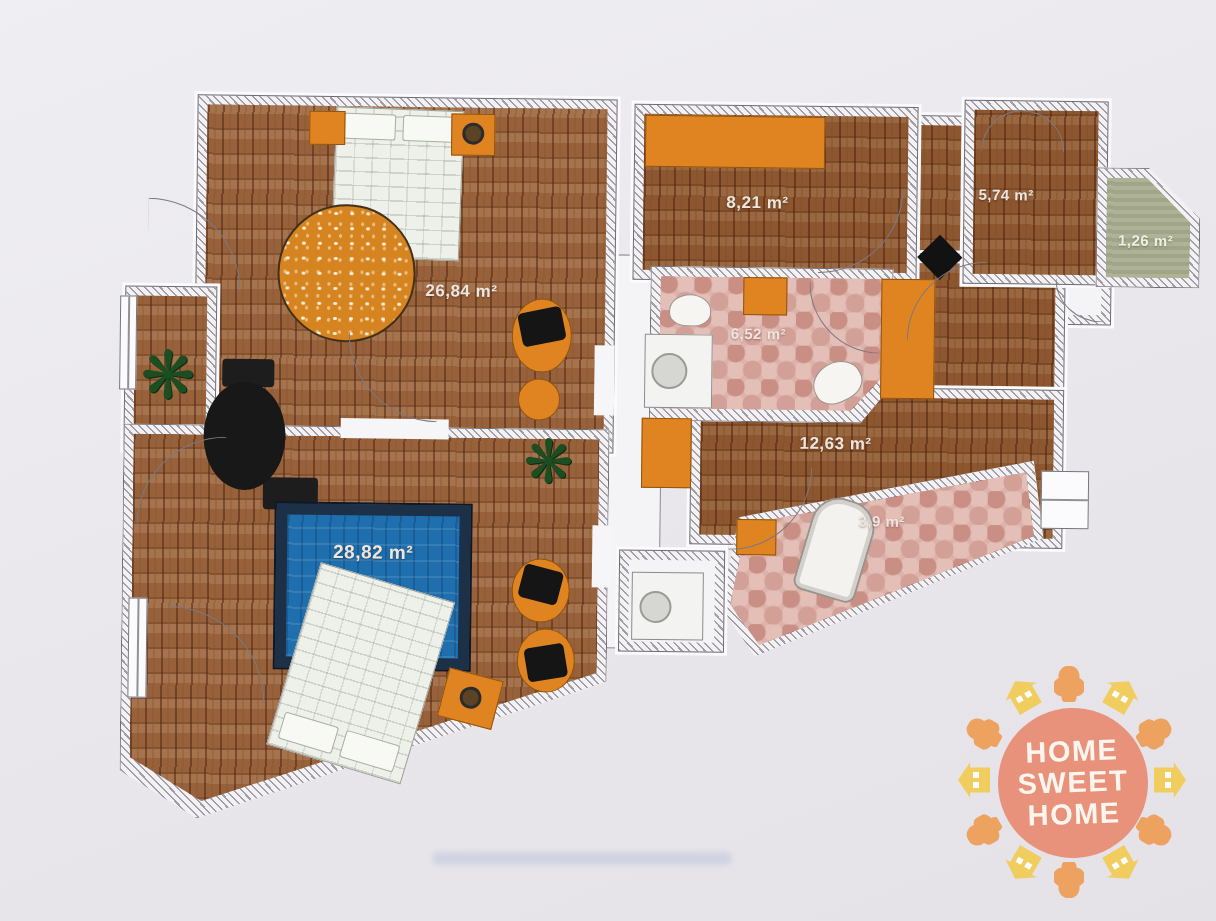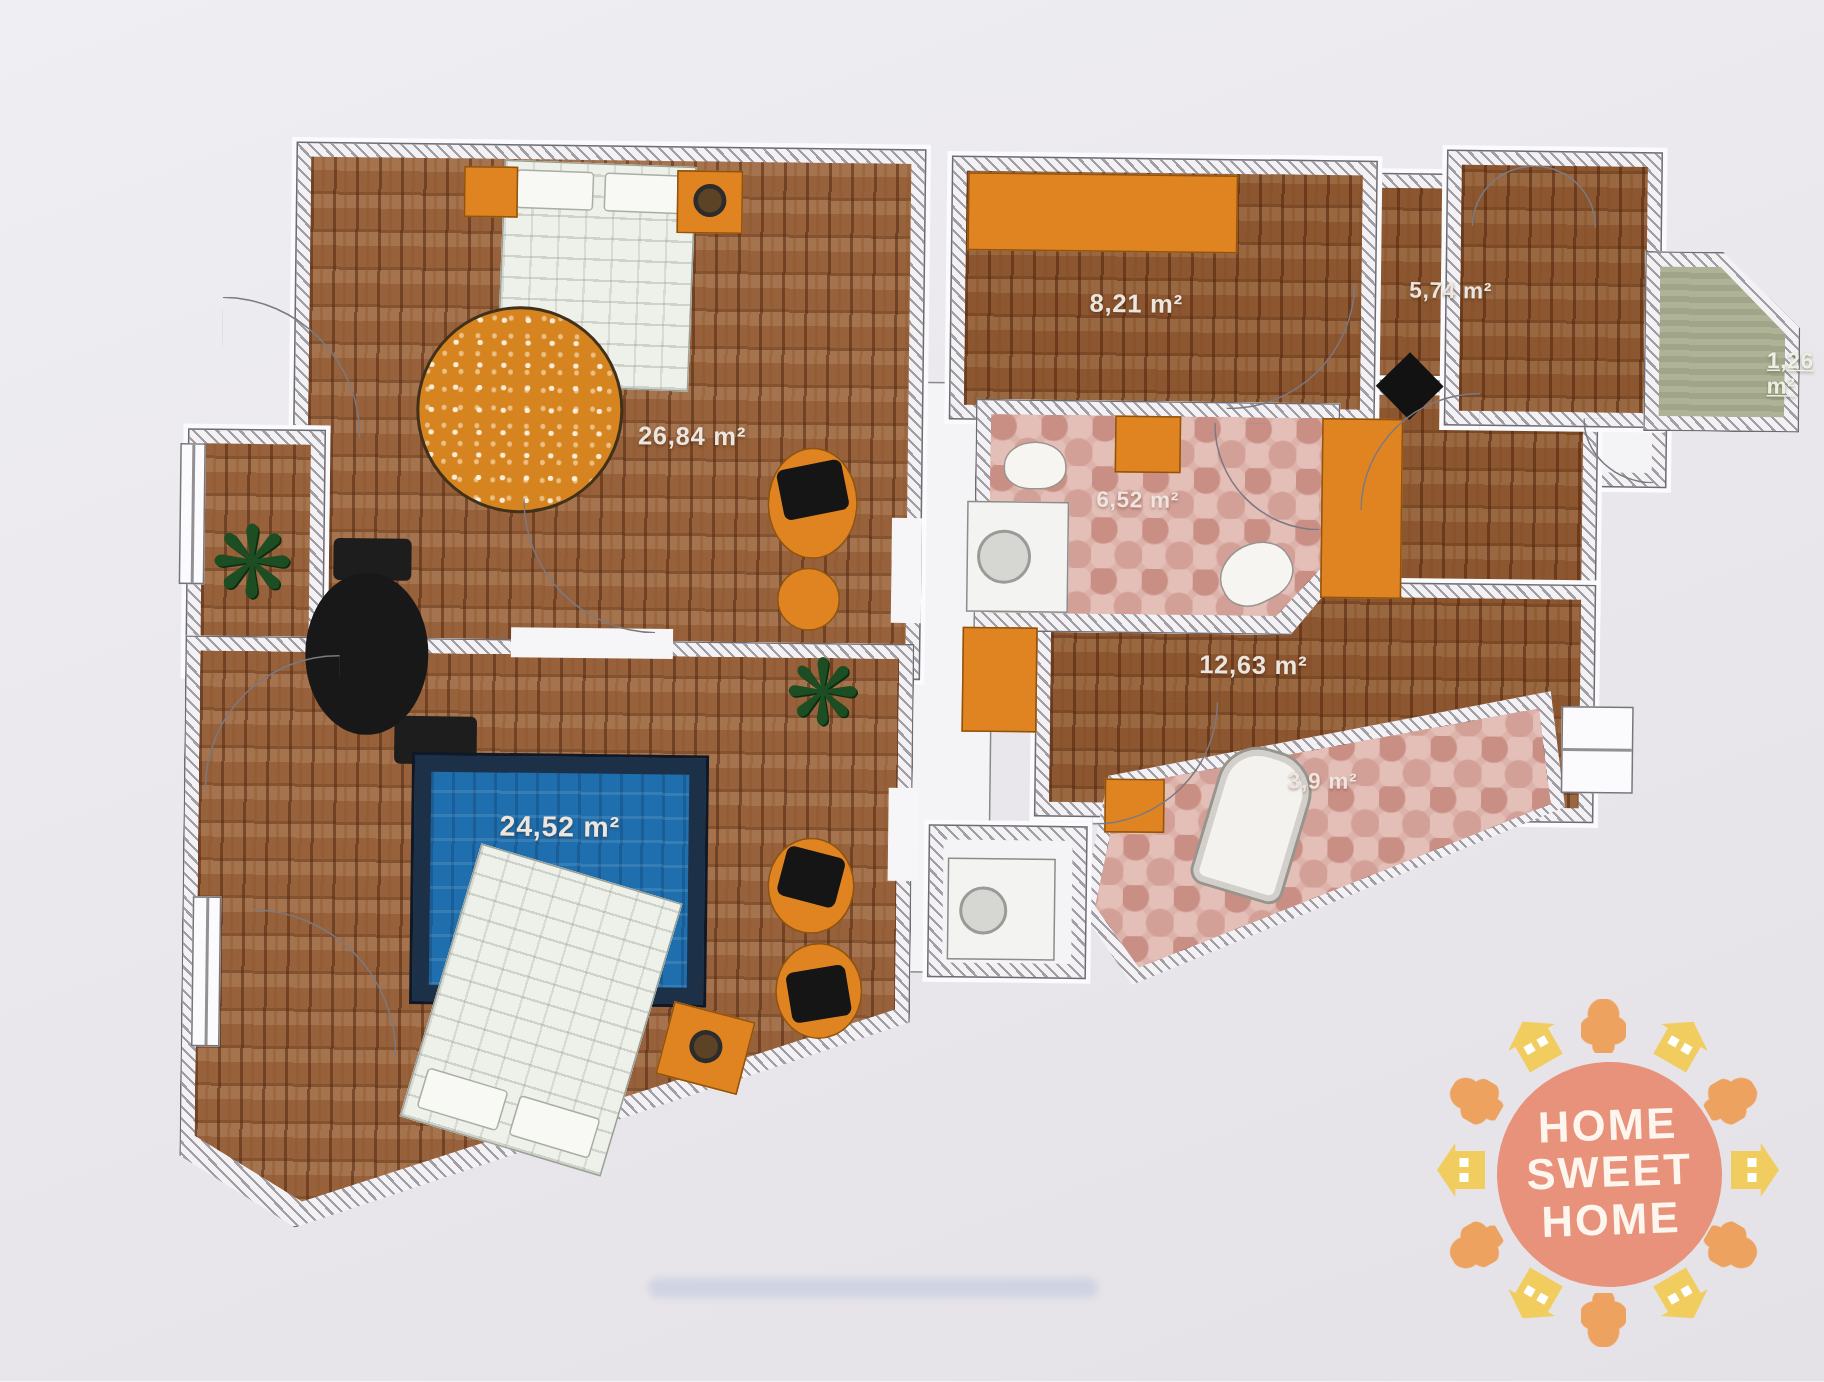--- a/index.html
+++ b/index.html
@@ -178,21 +178,21 @@
   <div class="abs plant" style="left:24px;top:258px;font-size:66px;z-index:5;">❋</div>
   <div class="abs table-oval" style="left:88px;top:297px;width:82px;height:108px;z-index:5;"></div>
   <div class="abs chair-black" style="left:106px;top:274px;width:52px;height:28px;z-index:4;"></div>
   <div class="abs chair-black" style="left:148px;top:392px;width:55px;height:32px;z-index:4;"></div>
   <div class="abs chair-orange" style="left:395px;top:210px;width:58px;height:72px;z-index:4;">
     <div class="seat" style="left:7px;top:10px;width:44px;height:34px;transform:rotate(-12deg);"></div>
   </div>
   <div class="abs chair-orange" style="left:402px;top:290px;width:40px;height:40px;z-index:4;"></div>
 
   <div class="abs rug-blue" style="left:162px;top:418px;width:172px;height:142px;z-index:4;">
-    <span class="arealabel" style="position:static;margin-top:26px;font-size:19px;">24,52 m²</span>
+    <span class="arealabel" style="position:static;margin-top:26px;font-size:19px;">28,82 m²</span>
   </div>
   <div class="abs bed" style="left:178px;top:492px;width:138px;height:188px;z-index:5;transform:rotate(16deg);">
     <div class="pillow" style="left:8px;top:152px;width:54px;height:26px;"></div>
     <div class="pillow" style="left:72px;top:152px;width:54px;height:26px;"></div>
   </div>
   <div class="abs orange" style="left:330px;top:586px;width:54px;height:48px;z-index:4;transform:rotate(14deg);">
     <div class="lampdot" style="left:16px;top:12px;width:16px;height:16px;"></div>
   </div>
   <div class="abs chair-orange" style="left:398px;top:470px;width:56px;height:62px;z-index:4;">
     <div class="seat" style="left:8px;top:8px;width:40px;height:34px;transform:rotate(14deg);"></div>
@@ -229,22 +229,22 @@
   <div class="abs arc" style="left:700px;top:96px;width:84px;height:84px;z-index:5;transform:rotate(270deg);"></div>
   <div class="abs arc" style="left:692px;top:190px;width:70px;height:70px;z-index:5;"></div>
   <div class="abs arc" style="left:790px;top:168px;width:78px;height:78px;z-index:5;transform:rotate(90deg);"></div>
   <div class="abs arc" style="left:614px;top:376px;width:82px;height:82px;z-index:5;transform:rotate(270deg);"></div>
   <div class="abs arc" style="left:938px;top:184px;width:46px;height:42px;z-index:5;"></div>
   <div class="abs arc" style="left:862px;top:16px;width:40px;height:40px;z-index:5;transform:rotate(90deg);"></div>
   <div class="abs arc" style="left:904px;top:16px;width:40px;height:40px;z-index:5;transform:rotate(180deg);"></div>
 
   <span class="arealabel" style="left:308px;top:194px;">26,84 m²</span>
   <span class="arealabel" style="left:608px;top:102px;">8,21 m²</span>
-  <span class="arealabel small" style="left:821px;top:92px;">5,74 m²</span>
-  <span class="arealabel small on-green" style="left:1060px;top:136px;text-decoration:underline;">1,26 m²</span>
+  <span class="arealabel small" style="left:860px;top:92px;">5,74 m²</span>
+  <span class="arealabel small on-green" style="left:1000px;top:136px;">1,26 m²</span>
   <span class="arealabel small on-tile" style="left:614px;top:234px;">6,52 m²</span>
   <span class="arealabel" style="left:684px;top:342px;">12,63 m²</span>
   <span class="arealabel small on-tile" style="left:744px;top:420px;">3,9 m²</span>
 </div>
 
 <div class="watermark"></div>
 
 <div class="logo">
   <div class="orn h" style="left:194px;top:98px;transform:rotate(90deg);"></div>
   <div class="orn t" style="left:181px;top:147px;transform:rotate(120deg);"></div>

